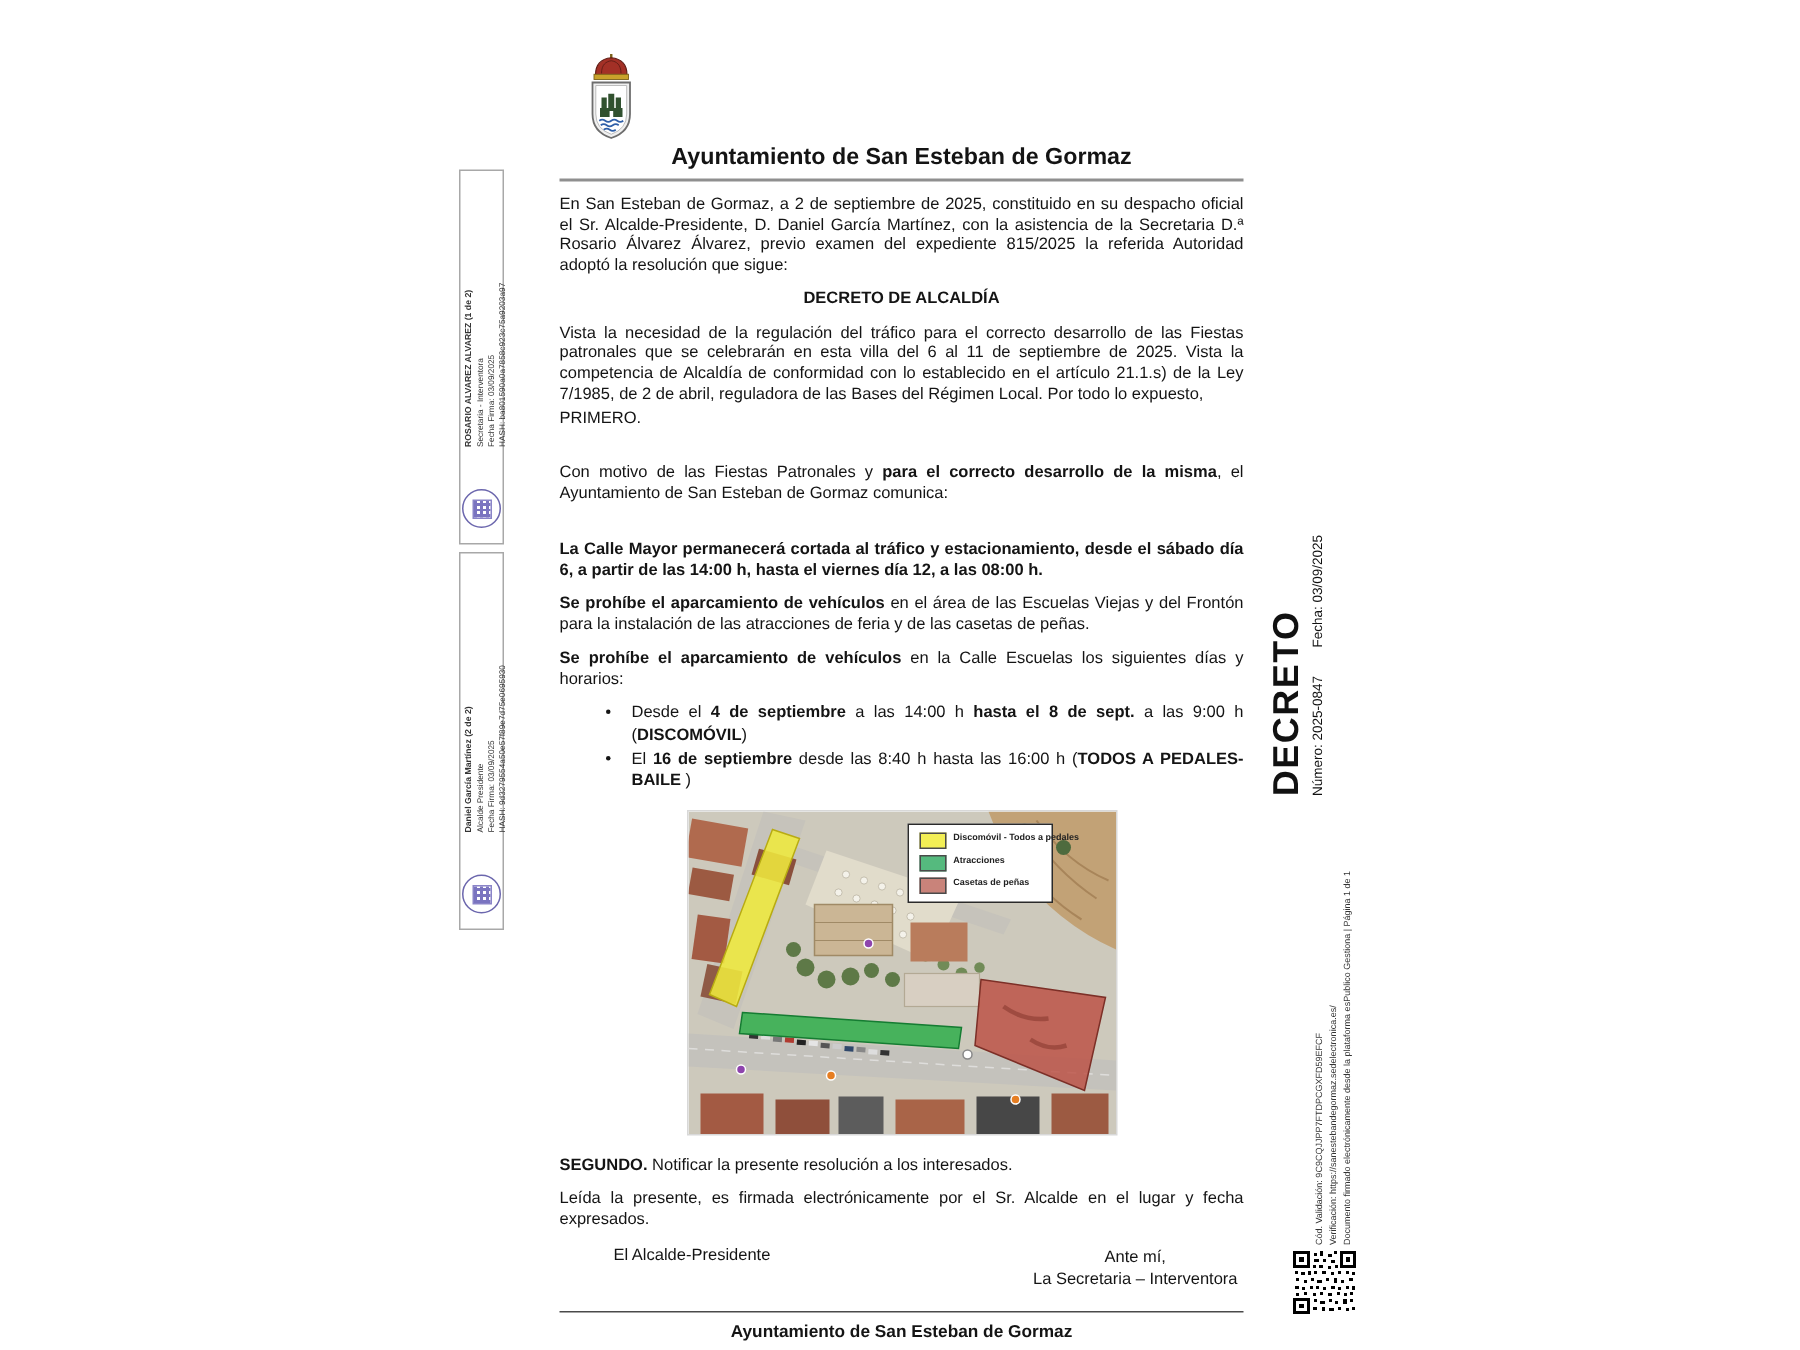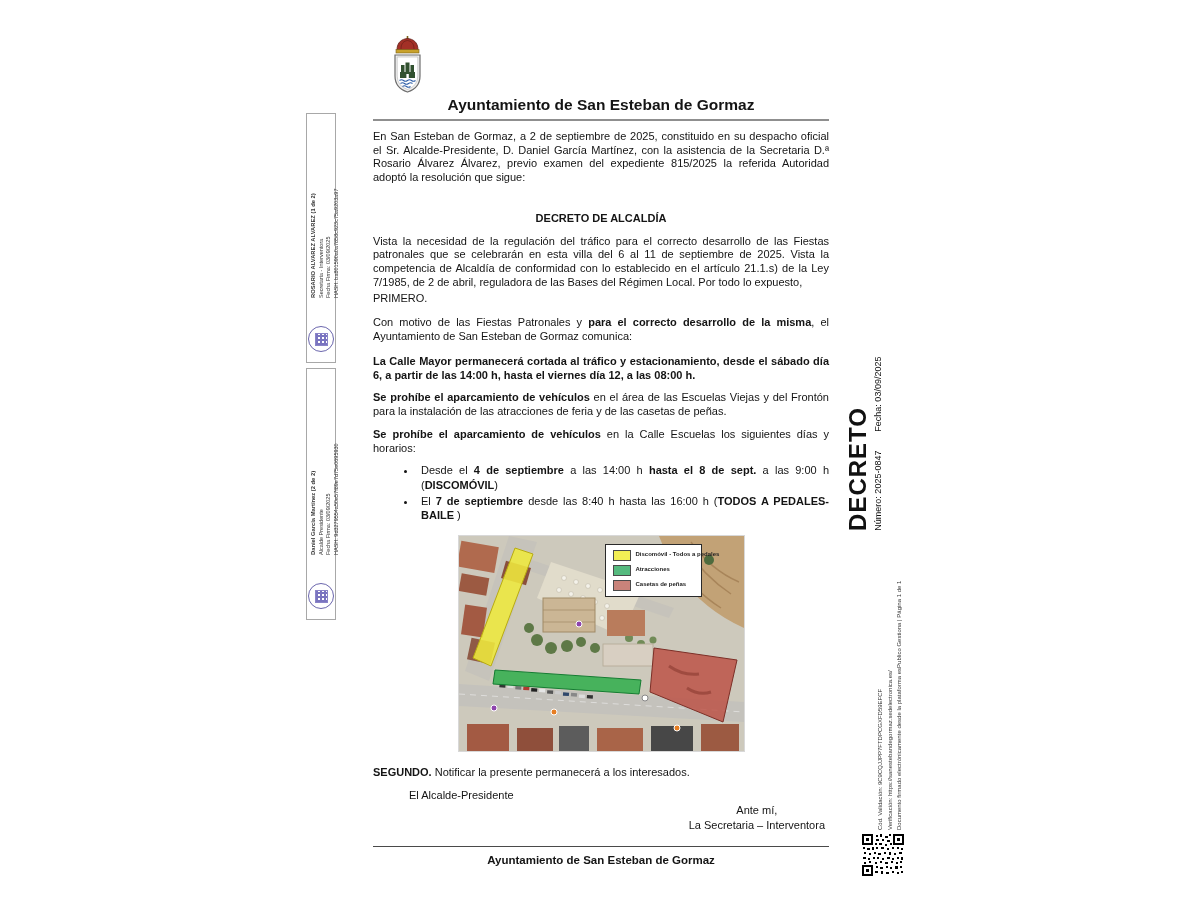--- a/index.html
+++ b/index.html
@@ -6,38 +6,38 @@
   body{font-family:"Liberation Sans",sans-serif;color:#141414;}
   .page{position:relative;width:1200px;height:900px;background:#fff;overflow:hidden;}
 
   
   .content{position:absolute;left:373px;top:30px;width:456px;font-size:11px;line-height:1.25;text-align:justify;}
   .crest{display:block;margin:6px 0 0 16px;}
   .doc-title{font-size:15.5px;font-weight:bold;text-align:center;margin:2px 0 0;line-height:1.15;}
   .rule{border:0;border-top:2px solid #8f8f8f;margin:5px 0 0;}
   p{margin:0;}
   .p-intro{margin-top:9px;}
-  .heading{font-weight:bold;text-align:center;margin-top:27px;}
+  .heading{font-weight:bold;text-align:center;margin-top:8px;}
   .p-std{margin-top:9px;}
-  .p-med{margin-top:11px;}
+  .p-med{margin-top:23px;}
   .bold{font-weight:bold;}
   ul.horarios{margin:8px 0 0;padding-left:44px;}
   ul.horarios li{margin-top:2px;padding-left:4px;line-height:1.3;}
 
   
   .map-figure{position:relative;width:285px;height:215px;margin:13px auto 0;outline:1px solid #d8d8d8;}
   .map-figure svg{display:block;}
   .legend{position:absolute;left:146px;top:8px;width:97px;box-sizing:border-box;background:#fff;border:1px solid #2a2a2a;padding:5px 4px 5px 7px;}
   .legend-row{display:flex;align-items:center;gap:5px;margin-top:4px;}
   .legend-row:first-child{margin-top:0;}
   .swatch{width:16px;height:9px;border:1px solid #4a4a4a;flex:none;}
   .legend-label{font-size:6px;font-weight:bold;white-space:nowrap;color:#222;}
 
   
-  .sig-row{display:flex;margin-top:10px;text-align:left;flex-direction:column;}
+  .sig-row{display:flex;margin-top:10px;text-align:left;}
   .sig-left{margin-left:36px;}
   .sig-right{margin-left:auto;margin-right:4px;text-align:center;line-height:1.4;}
   .footer-rule{border:0;border-top:1px solid #4a4a4a;margin:12px 0 0;}
   .footer-title{font-weight:bold;text-align:center;margin-top:6px;font-size:11.5px;}
 
   
   .vtext{writing-mode:vertical-rl;transform:rotate(180deg);}
 
   
   .sigbox{position:absolute;left:306px;width:30px;box-sizing:border-box;border:1px solid #a8a8a8;background:#fff;}
@@ -99,21 +99,21 @@
     <p class="p-med"><span>Con motivo de las Fiestas Patronales y </span><b>para el correcto desarrollo de la misma</b><span>, el Ayuntamiento de San Esteban de Gormaz comunica:</span></p>
 
     <p class="p-med bold">La Calle Mayor permanecerá cortada al tráfico y estacionamiento, desde el sábado día 6, a partir de las 14:00 h, hasta el viernes día 12, a las 08:00 h.</p>
 
     <p class="p-std"><b>Se prohíbe el aparcamiento de vehículos</b><span> en el área de las Escuelas Viejas y del Frontón para la instalación de las atracciones de feria y de las casetas de peñas.</span></p>
 
     <p class="p-std"><b>Se prohíbe el aparcamiento de vehículos</b><span> en la Calle Escuelas los siguientes días y horarios:</span></p>
 
     <ul class="horarios">
       <li><span>Desde el </span><b>4 de septiembre</b><span> a las 14:00 h </span><b>hasta el 8 de sept.</b><span> a las 9:00 h (</span><b>DISCOMÓVIL</b><span>)</span></li>
-      <li><span>El </span><b>7 de septiembre</b><span> desde las 8:40 h hasta las 16:00 h (</span><b>TODOS A PEDALES-BAILE</b><span> )</span></li>
+      <li><span>El </span><b>16 de septiembre</b><span> desde las 8:40 h hasta las 16:00 h (</span><b>TODOS A PEDALES-BAILE</b><span> )</span></li>
     </ul>
 
     <div class="map-figure">
       <svg width="285" height="215" viewBox="0 0 285 215">
         <rect width="285" height="215" fill="#cdc9bc"></rect>
 
         <path d="M196 0 H285 V92 Q245 74 218 38 Q206 16 200 0 Z" fill="#c2a276"></path>
         <path d="M225 10 Q245 40 272 58 M215 25 Q235 55 262 72 M232 6 Q252 34 280 46" stroke="#a8855a" stroke-width="1.4" fill="none"></path>
         <circle cx="224" cy="14" r="6" fill="#5d7a4a"></circle>
           <circle cx="250" cy="24" r="5" fill="#4e6b3e"></circle>
@@ -214,22 +214,23 @@
           <span class="swatch" style="background-color: rgb(85, 186, 126);"></span>
           <span class="legend-label">Atracciones</span>
         </div>
         <div class="legend-row">
           <span class="swatch" style="background-color: rgb(201, 131, 122);"></span>
           <span class="legend-label">Casetas de peñas</span>
         </div>
       </div>
     </div>
 
-    <p style="margin-top:15px;"><b>SEGUNDO.</b><span> Notificar la presente permanecerá a los interesados.</span></p>
-
+    <p style="margin-top:15px;"><b>SEGUNDO.</b><span> Notificar la presente resolución a los interesados.</span></p>
+
+    <p class="p-std">Leída la presente, es firmada electrónicamente por el Sr. Alcalde en el lugar y fecha expresados.</p>
 
     <div class="sig-row">
       <span class="sig-left">El Alcalde-Presidente</span>
       <span class="sig-right">
         <span>Ante mí,</span><br>
         <span>La Secretaria – Interventora</span>
       </span>
     </div>
 
     <hr class="footer-rule">

